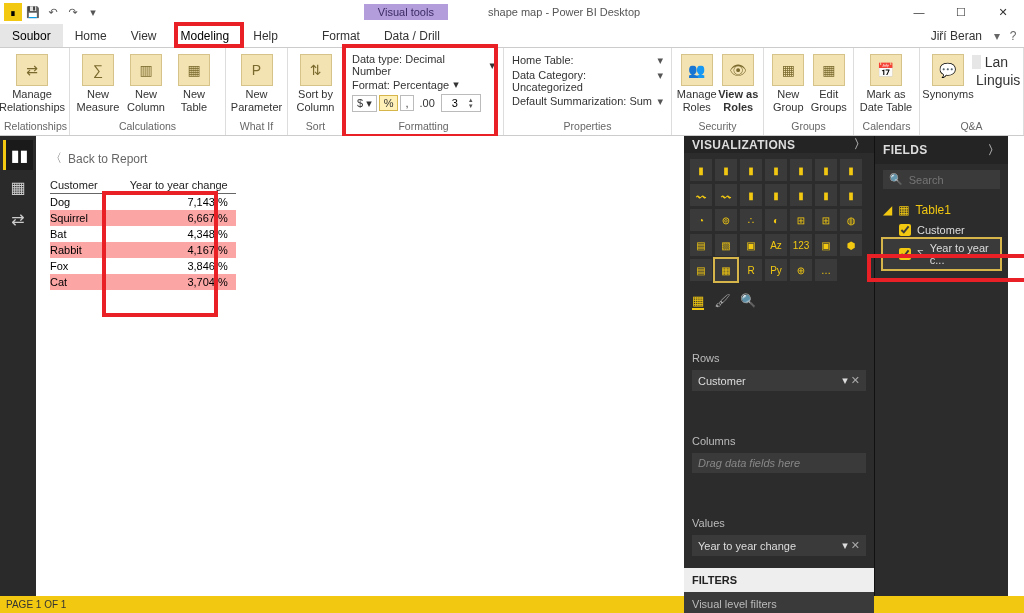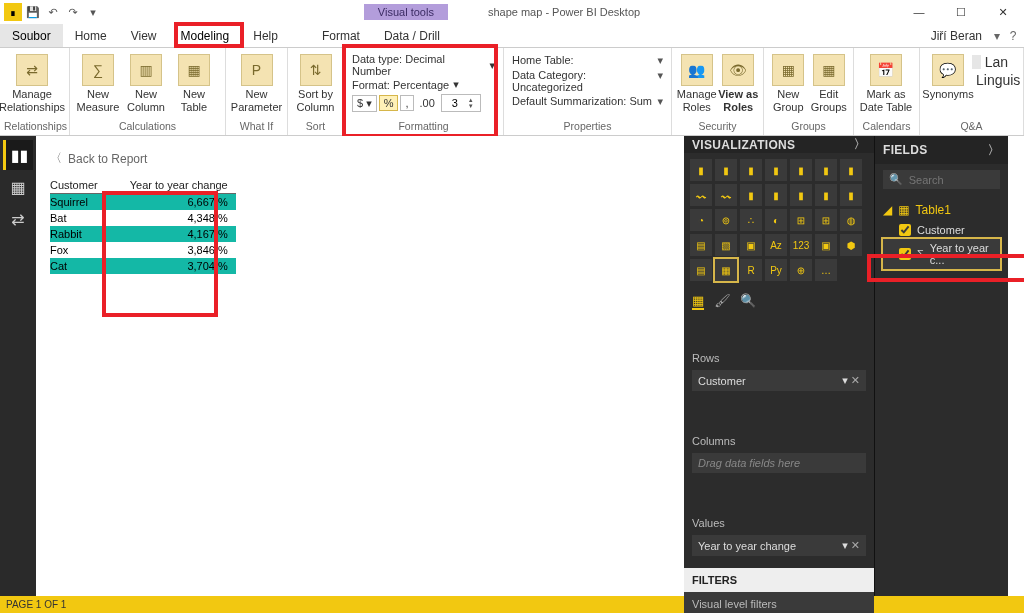--- a/index.html
+++ b/index.html
@@ -56,21 +56,21 @@
 .leftbar { width: 36px; background:#2a2a2a; display:flex; flex-direction:column; align-items:center; padding-top:4px; gap:2px;}
 .leftbar .lb { width:30px; height:30px; display:flex; align-items:center; justify-content:center; color:#ccc; cursor:pointer; }
 .leftbar .lb.active { background:#1a1a1a; color:#fff; border-left:3px solid #F2C811; }
 
 .canvas { flex:1; background:#fff; position:relative; padding: 10px 14px; }
 .canvas .back { display:flex; align-items:center; gap:6px; color:#666; font-size:12px; cursor:pointer; padding:4px 0 10px 0;}
 .canvas table { border-collapse: collapse; font-size: 11px; }
 .canvas th { text-align:left; font-weight:400; color:#222; padding:2px 8px 2px 0; border-bottom:1px solid #666;}
 .canvas th.num, .canvas td.num { text-align:right; padding-left: 24px; }
 .canvas td { padding:2px 8px 2px 0; }
-.canvas tr.alt td { background:#14b8a6; }
+.canvas tr.alt td { background:#fca5a5; }
 .canvas tr.total td { font-weight:700; border-top:1px solid #666; }
 
 
 .side { width: 340px; display:flex; font-size: 11px; color:#ddd; }
 .viz { width: 190px; background:#2c2c2c; display:flex; flex-direction:column; }
 .fields { width: 134px; background:#2c2c2c; border-left:1px solid #111; display:flex; flex-direction:column; }
 .side .hdr { background:#242424; height:28px; display:flex; align-items:center; justify-content:space-between; padding:0 8px; font-weight:600; font-size:12px; letter-spacing:.3px;}
 .side .chev { color:#aaa; cursor:pointer; }
 .viz .grid { padding:6px; display:grid; grid-template-columns: repeat(7, 22px); gap:3px; }
 .viz .grid .v { width:22px; height:22px; background:#3a3a3a; cursor:pointer; display:flex; align-items:center; justify-content:center; font-size:10px; color:#F2C811; }
@@ -318,20 +318,24 @@
       <span>〈</span>
       <span>Back to Report</span>
     </div>
     <div style="position:relative; display:inline-block;">
       <table>
         <tbody>
             <tr>
           <th>Customer</th>
           <th class="num">Year to year change</th>
         </tr>
+        <tr>
+              <td>Dog</td>
+              <td class="num">7,143 %</td>
+            </tr>
         <tr class="alt">
               <td>Squirrel</td>
               <td class="num">6,667 %</td>
             </tr>
         <tr>
               <td>Bat</td>
               <td class="num">4,348 %</td>
             </tr>
         <tr class="alt">
               <td>Rabbit</td>

